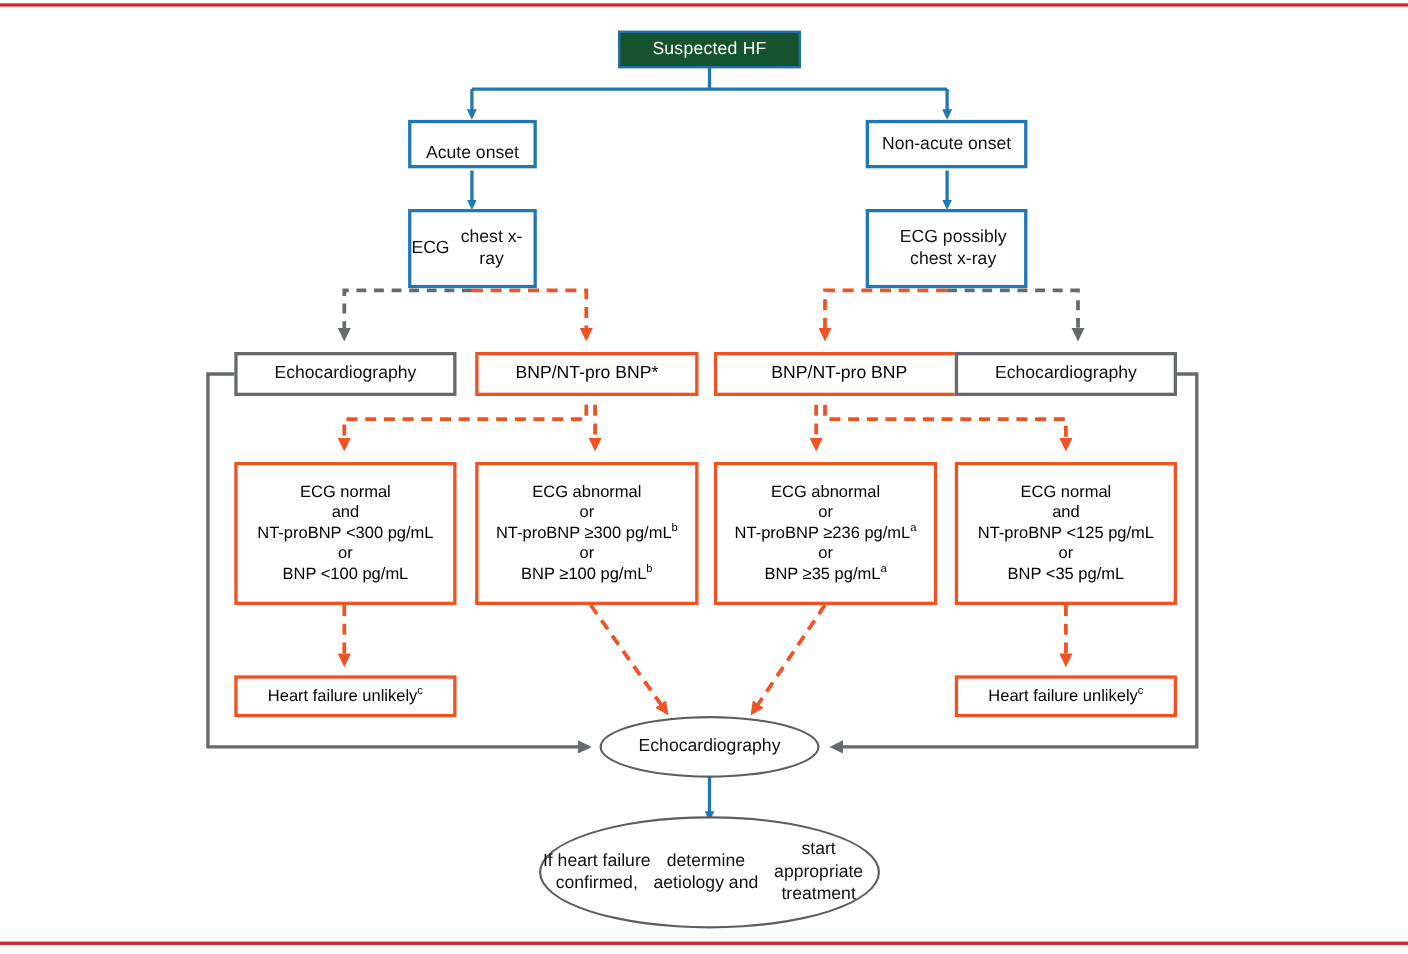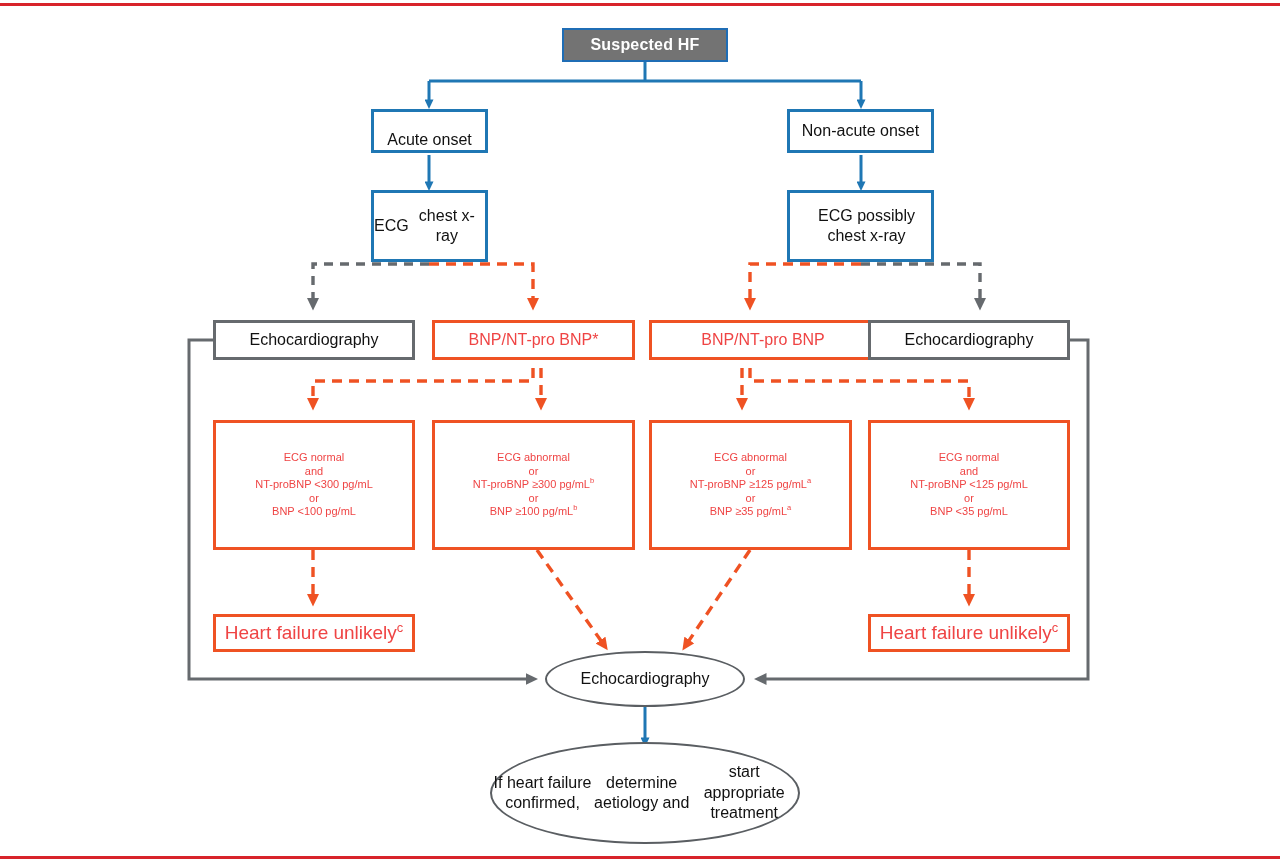--- a/index.html
+++ b/index.html
@@ -5,27 +5,27 @@
   html,body{margin:0;padding:0;background:#ffffff;}
   body{width:1280px;height:867px;position:relative;overflow:hidden;
        font-family:"Liberation Sans","DejaVu Sans",sans-serif;}
   #canvas{position:absolute;left:0;top:0;width:1280px;height:867px;}
   svg#wires{position:absolute;left:0;top:0;width:1280px;height:867px;}
 
   .node{position:absolute;box-sizing:border-box;display:flex;
         align-items:center;justify-content:center;text-align:center;
         background:#ffffff;line-height:1.24;}
 
-  .blue-fill{background:#737373;border:2px solid #1f6db5;color:#ffffff;
-             font-weight:bold;font-size:16px;letter-spacing:.2px;}
+  .blue-fill{background:#14532d;border:2px solid #1f6db5;color:#ffffff;
+             font-weight:normal;font-size:16px;letter-spacing:.2px;}
   .blue-box{border:3px solid #1f77b4;color:#111;font-size:16px;}
   .gray-box{border:3px solid #666a6e;color:#111;font-size:16px;}
-  .orange-box{border:3px solid #ef5223;color:#ef4444;font-size:16px;}
-  .crit{font-size:11px;}
-  .small{font-size:19px;}
+  .orange-box{border:3px solid #ef5223;color:#000000;font-size:16px;}
+  .crit{font-size:15px;}
+  .small{font-size:15px;}
 
   .ellipse{position:absolute;box-sizing:border-box;display:flex;
            align-items:center;justify-content:center;text-align:center;
            border:2.5px solid #5a5e62;border-radius:50%;background:#ffffff;
            color:#111;font-size:16px;line-height:1.28;}
 
   .bar{position:absolute;left:0;width:1280px;background:#d8232a;height:3px;}
   sup{font-size:0.68em;vertical-align:super;line-height:0;}
 </style>
 </head>
@@ -140,21 +140,21 @@
     <span>ECG abnormal</span>
     <span>or</span>
     <span><span>NT-proBNP ≥300 pg/mL</span><sup>b</sup></span>
     <span>or</span>
     <span><span>BNP ≥100 pg/mL</span><sup>b</sup></span>
   </div>
 
   <div class="node orange-box crit" style="left:649px;top:420px;width:203px;height:130px;flex-direction:column;">
     <span>ECG abnormal</span>
     <span>or</span>
-    <span><span>NT-proBNP ≥125 pg/mL</span><sup>a</sup></span>
+    <span><span>NT-proBNP ≥236 pg/mL</span><sup>a</sup></span>
     <span>or</span>
     <span><span>BNP ≥35 pg/mL</span><sup>a</sup></span>
   </div>
 
   <div class="node orange-box crit" style="left:868px;top:420px;width:202px;height:130px;flex-direction:column;">
     <span>ECG normal</span>
     <span>and</span>
     <span>NT-proBNP &lt;125 pg/mL</span>
     <span>or</span>
     <span>BNP &lt;35 pg/mL</span>

